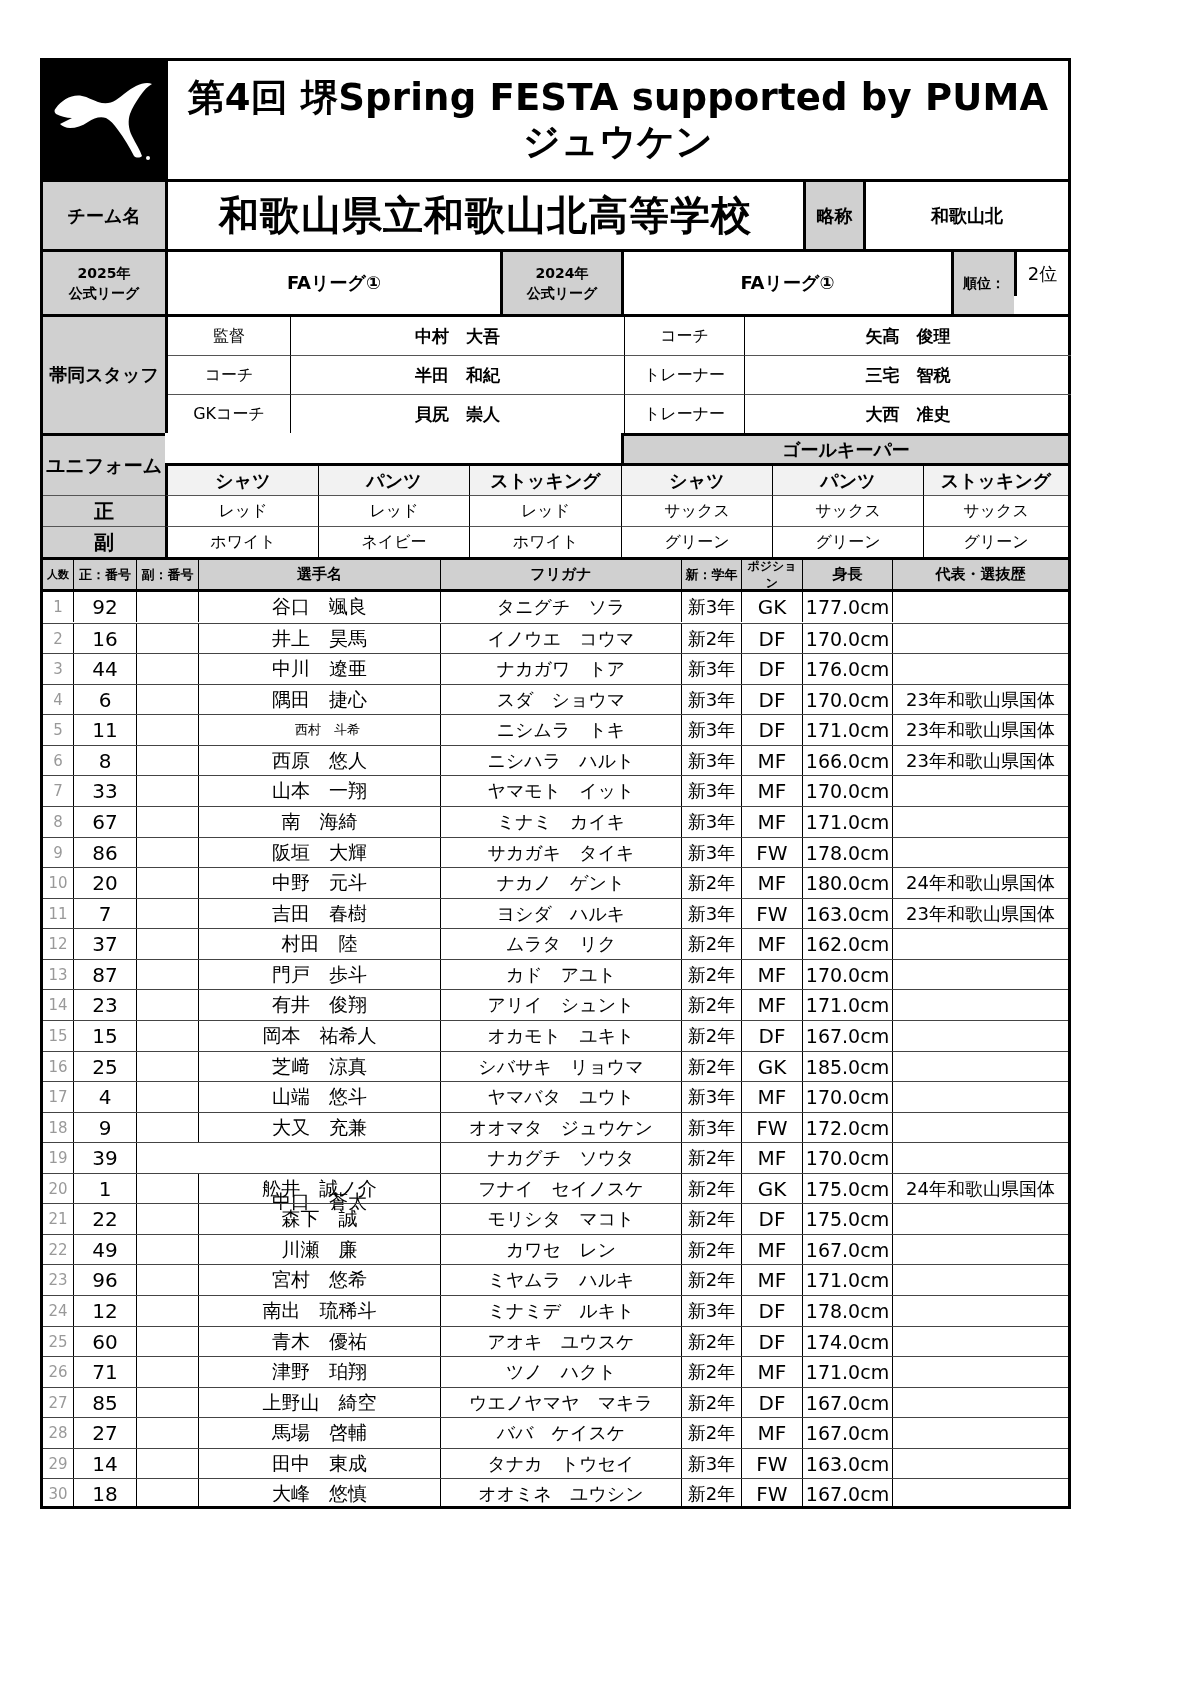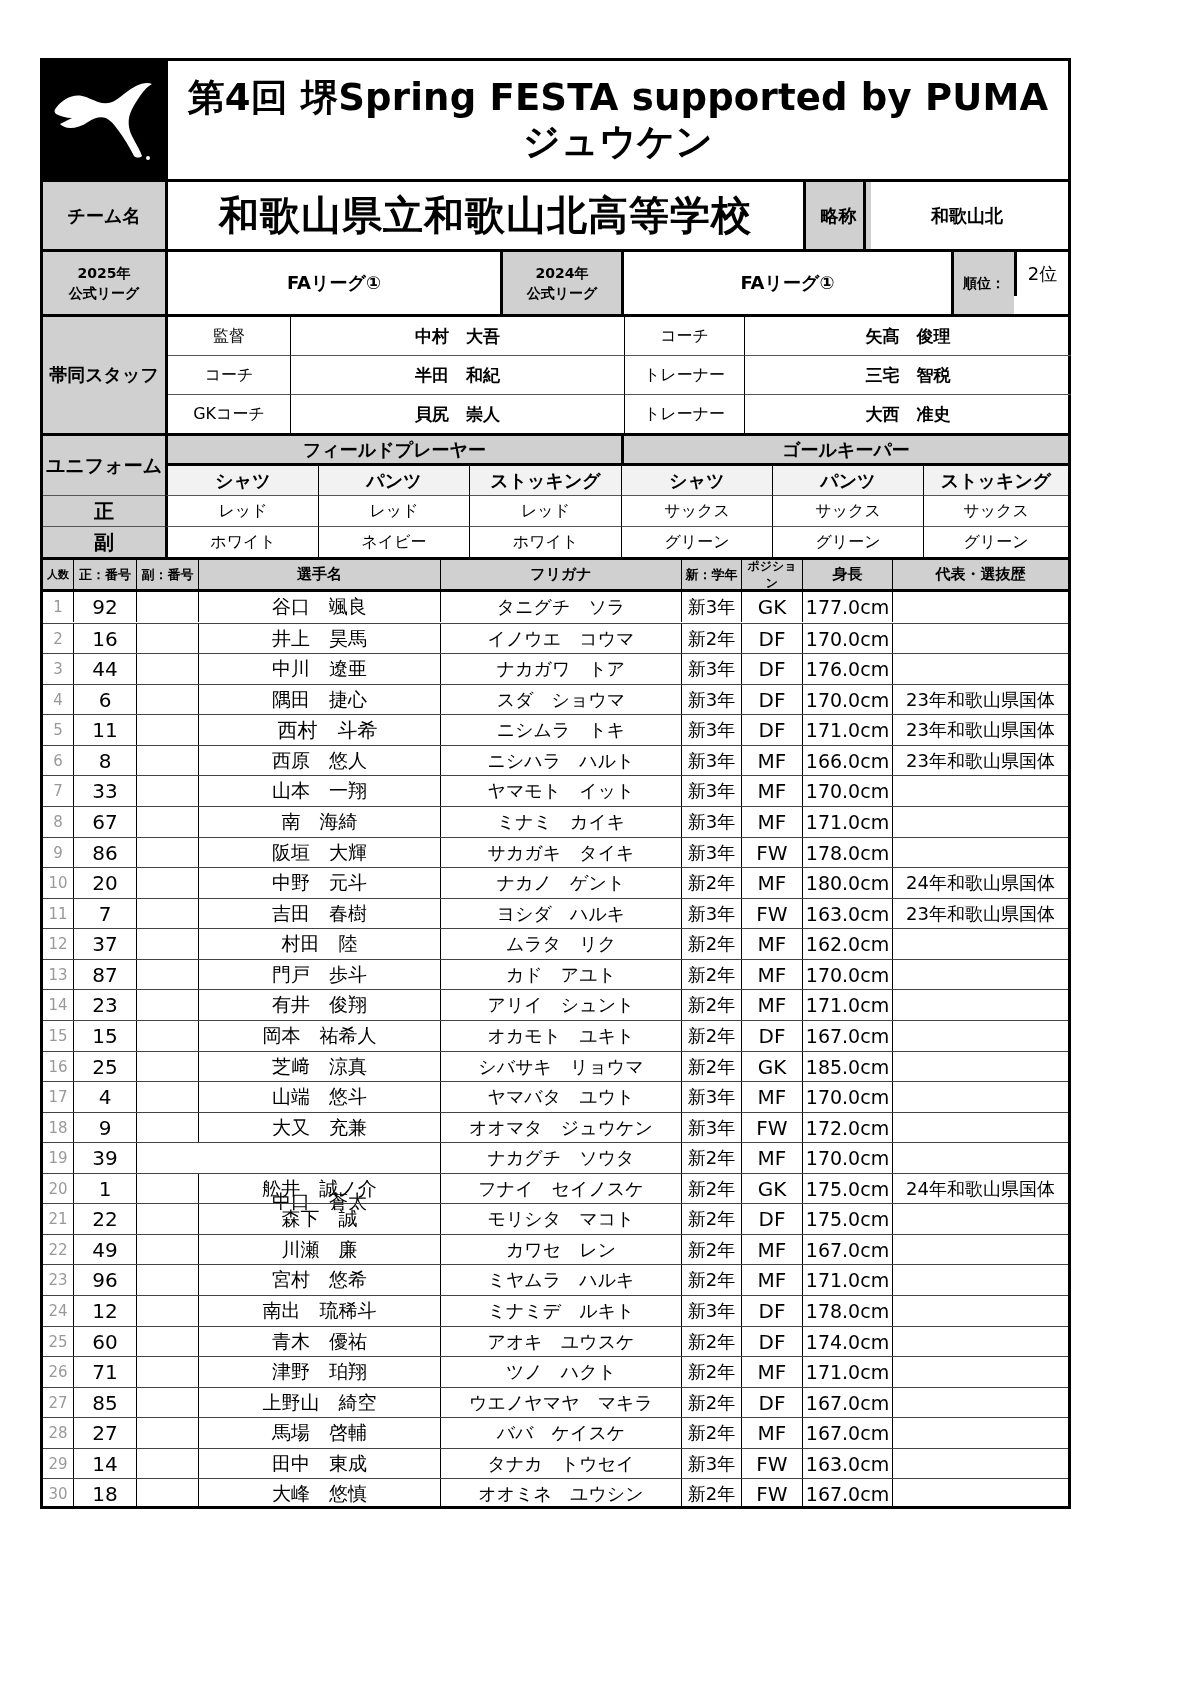--- a/index.html
+++ b/index.html
@@ -39,21 +39,21 @@
       <circle cx="96" cy="80" r="2" fill="#fff"></circle>
     </svg>
   </div>
   <div class="abs bl" style="left:122px;top:0;width:903px;height:118px;flex-direction:column;">
     <div class="title-main">第4回 堺Spring FESTA supported by PUMA</div>
     <div class="title-main">ジュウケン</div>
   </div>
 
   <div class="abs gray bt lbl" style="left:0;top:118px;width:122px;height:70px;">チーム名</div>
   <div class="abs bt bl team-name" style="left:122px;top:118px;width:638px;height:70px;">和歌山県立和歌山北高等学校</div>
-  <div class="abs gray bt bl lbl" style="left:760px;top:118px;width:68px;height:70px;">略称</div>
+  <div class="abs gray bt bl lbl" style="left:760px;top:118px;width:60px;height:70px;">略称</div>
   <div class="abs bt bl val" style="left:820px;top:118px;width:205px;height:70px;">和歌山北</div>
 
   <div class="abs gray bt lbl-sm" style="left:0;top:188px;width:122px;height:65px;flex-direction:column;">
     <span>2025年</span>
     <span>公式リーグ</span>
   </div>
   <div class="abs bt bl val" style="left:122px;top:188px;width:335px;height:65px;">FAリーグ①</div>
   <div class="abs gray bt bl lbl-sm" style="left:457px;top:188px;width:121px;height:65px;flex-direction:column;">
     <span>2024年</span>
     <span>公式リーグ</span>
@@ -78,21 +78,20 @@
     <div class="abs tt tl staff-role" style="left:456px;top:38px;width:120px;height:39px;">トレーナー</div>
     <div class="abs tt tl staff-name" style="left:576px;top:38px;width:327px;height:39px;">三宅　智税</div>
 
     <div class="abs tt staff-role" style="left:0;top:77px;width:122px;height:39px;">GKコーチ</div>
     <div class="abs tt tl staff-name" style="left:122px;top:77px;width:334px;height:39px;">貝尻　崇人</div>
     <div class="abs tt tl staff-role" style="left:456px;top:77px;width:120px;height:39px;">トレーナー</div>
     <div class="abs tt tl staff-name" style="left:576px;top:77px;width:327px;height:39px;">大西　准史</div>
   </div>
 
   <div class="abs gray bt lbl" style="left:0;top:372px;width:122px;height:62px;font-size:19px;">ユニフォーム</div>
-  <div class="abs gray bt bl uni-h" style="left:122px;top:372px;width:456px;height:30px;">フィールドプレーヤー</div>
   <div class="abs gray bt bl uni-h" style="left:578px;top:372px;width:447px;height:30px;">ゴールキーパー</div>
 
   <div class="abs lgray bt bl uni-h" style="left:122px;top:402px;width:153px;height:32px;">シャツ</div>
   <div class="abs lgray bt tl uni-h" style="left:275px;top:402px;width:151px;height:32px;">パンツ</div>
   <div class="abs lgray bt tl uni-h" style="left:426px;top:402px;width:152px;height:32px;">ストッキング</div>
   <div class="abs lgray bt tl uni-h" style="left:578px;top:402px;width:151px;height:32px;">シャツ</div>
   <div class="abs lgray bt tl uni-h" style="left:729px;top:402px;width:151px;height:32px;">パンツ</div>
   <div class="abs lgray bt tl uni-h" style="left:880px;top:402px;width:145px;height:32px;">ストッキング</div>
 
   <div class="abs gray tt lbl" style="left:0;top:434px;width:122px;height:31px;font-size:20px;">正</div>
@@ -165,21 +164,21 @@
     <div class="abs tl cell" style="left: 397px; top: 0px; width: 241px; font-size: 18px; height: 29px;">スダ　ショウマ</div>
     <div class="abs tl cell" style="left: 638px; top: 0px; width: 60px; font-size: 18px; height: 29px;">新3年</div>
     <div class="abs tl cell" style="left: 698px; top: 0px; width: 61px; height: 29px;">DF</div>
     <div class="abs tl cell" style="left: 759px; top: 0px; width: 90px; font-size: 19px; height: 29px;">170.0cm</div>
     <div class="abs tl cell" style="left: 849px; top: 0px; width: 176px; font-size: 18px; height: 29px;">23年和歌山県国体</div>
   </div>
       <div class="tbl-row" style="top: 122px; height: 31px;">
     <div class="abs idx" style="left: 0px; top: 0px; width: 30px; height: 30px;">5</div>
     <div class="abs tl cell" style="left: 30px; top: 0px; width: 63px; height: 30px;">11</div>
     <div class="abs tl cell" style="left: 93px; top: 0px; width: 62px; height: 30px;"></div>
-    <div class="abs tl cell" style="left: 155px; top: 0px; width: 242px; font-size: 20px; height: 30px; padding-left: 16px;">西村　斗希</div>
+    <div class="abs tl cell" style="left: 155px; top: 0px; width: 242px; font-size: 13px; height: 30px; padding-left: 16px;">西村　斗希</div>
     <div class="abs tl cell" style="left: 397px; top: 0px; width: 241px; font-size: 18px; height: 30px;">ニシムラ　トキ</div>
     <div class="abs tl cell" style="left: 638px; top: 0px; width: 60px; font-size: 18px; height: 30px;">新3年</div>
     <div class="abs tl cell" style="left: 698px; top: 0px; width: 61px; height: 30px;">DF</div>
     <div class="abs tl cell" style="left: 759px; top: 0px; width: 90px; font-size: 19px; height: 30px;">171.0cm</div>
     <div class="abs tl cell" style="left: 849px; top: 0px; width: 176px; font-size: 18px; height: 30px;">23年和歌山県国体</div>
   </div>
       <div class="tbl-row" style="top: 153px; height: 30px;">
     <div class="abs idx" style="left: 0px; top: 0px; width: 30px; height: 29px;">6</div>
     <div class="abs tl cell" style="left: 30px; top: 0px; width: 63px; height: 29px;">8</div>
     <div class="abs tl cell" style="left: 93px; top: 0px; width: 62px; height: 29px;"></div>

